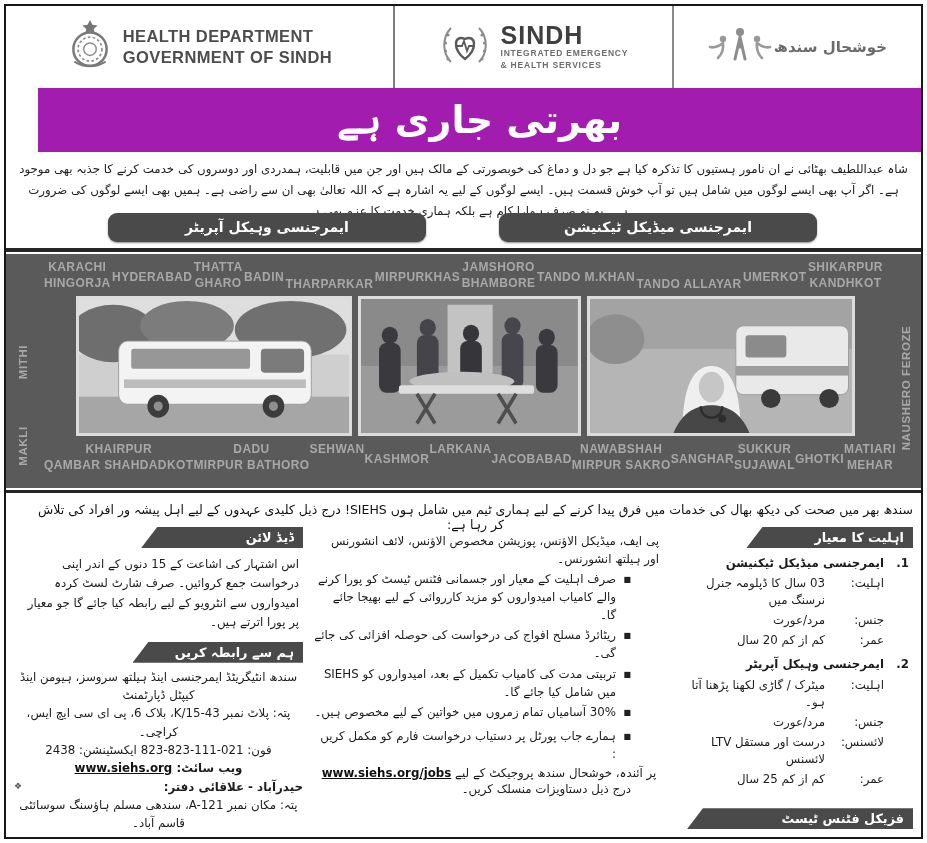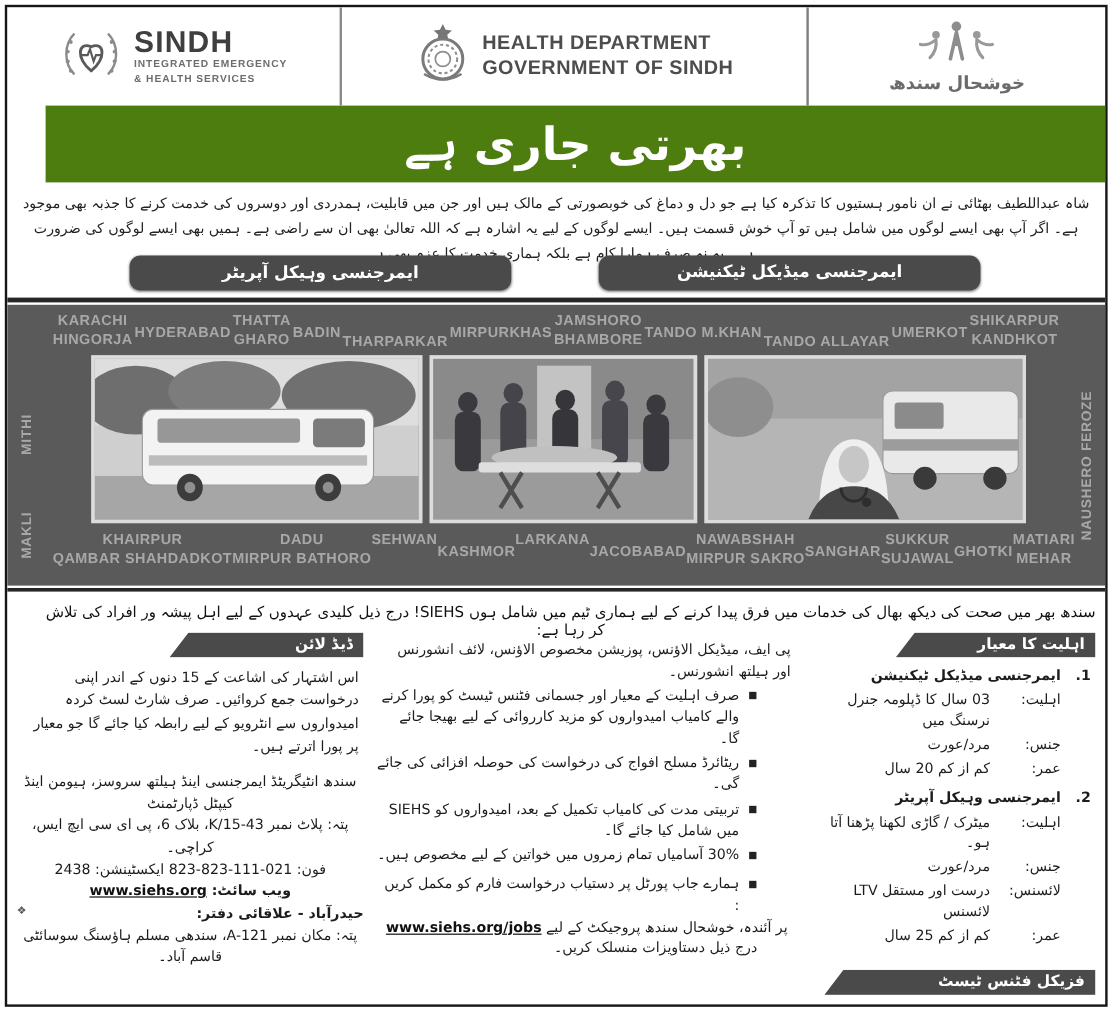--- a/index.html
+++ b/index.html
@@ -10,30 +10,30 @@
     color:#1c1c1c;
   }
   .ad { width:100%; height:100%; border:2px solid #161616; background:#fff; position:relative; overflow:hidden; }
   .u { font-family:"DejaVu Sans", sans-serif; direction:rtl; }
 
   
   .hdr { height:82px; display:flex; align-items:stretch; }
   .hdr-block { display:flex; align-items:center; justify-content:center; gap:10px; }
   .hdr-left  { width:42.5%; border-right:2px solid #8a8a8a; }
   .hdr-mid   { width:30.5%; border-right:2px solid #8a8a8a; }
-  .hdr-right { width:27%; flex-direction:column; gap:2px; }
+  .hdr-right { width:27%; flex-direction:row; gap:2px; }
   .hdr-left, .hdr-mid { border-right-width:2px; }
   .hdr-left { border-right-color:#7e7e7e; }
   .dept-name { font-weight:bold; color:#4d4d4d; font-size:16.5px; letter-spacing:.4px; line-height:1.25; }
   .siehs-name { font-weight:bold; color:#3f3f3f; font-size:25px; letter-spacing:1px; line-height:1; }
   .siehs-sub { font-size:8.5px; color:#6d6d6d; letter-spacing:.8px; font-weight:bold; line-height:1.3; }
   .khushhal-caption { font-weight:bold; color:#6b6b6b; font-size:15px; }
 
   
-  .banner { height:64px; background:#4d7c0f; color:#fff; display:flex; align-items:center; justify-content:center;margin-left:32px; }
+  .banner { height:64px; background:#a21caf; color:#fff; display:flex; align-items:center; justify-content:center;margin-left:32px; }
   .banner-title { font-size:38px; font-weight:bold; letter-spacing:1px; }
 
   
   .intro { height:58px; padding:7px 12px 0; font-size:11.8px; line-height:1.8; text-align:center; color:#222; }
 
   
   .btnrow { height:34px; display:flex; justify-content:space-between; align-items:center; padding:0 104px 0 102px; }
   .posbtn { width:318px; height:29px; background:#4a4a4a; border-radius:9px; color:#fff;
             font-weight:bold; font-size:14px; display:flex; align-items:center; justify-content:center;
             box-shadow:0 1px 2px rgba(0,0,0,.45); cursor:pointer; }
@@ -94,20 +94,36 @@
   .c-head { font-weight:bold; text-align:right; display:flex; justify-content:space-between; direction:rtl; }
   .diamond { color:#555; font-size:9px; padding-top:2px; }
   .c-web { text-align:center; font-weight:bold; }
 </style>
 </head>
 <body>
 
 <div class="ad">
 
   <div class="hdr">
+    <div class="hdr-block hdr-left">
+      <span>
+        <svg width="46" height="52" viewBox="0 0 44 50">
+          <path d="M22 1 l2.3 4.6 5 .6 -3.7 3.4 1 5 -4.6 -2.5 -4.6 2.5 1 -5 -3.7 -3.4 5 -.6 z" fill="#767676"></path>
+          <circle cx="22" cy="29" r="16" fill="none" stroke="#7a7a7a" stroke-width="2.4"></circle>
+          <circle cx="22" cy="29" r="11.5" fill="none" stroke="#8d8d8d" stroke-width="1.6" stroke-dasharray="2.5 2.2"></circle>
+          <circle cx="22" cy="29" r="6" fill="none" stroke="#8d8d8d" stroke-width="1.4"></circle>
+          <path d="M7 41 q15 9 30 0" fill="none" stroke="#7a7a7a" stroke-width="2"></path>
+        </svg>
+      </span>
+      <div>
+        <div class="dept-name">HEALTH DEPARTMENT</div>
+        <div class="dept-name">GOVERNMENT OF SINDH</div>
+      </div>
+    </div>
+
     <div class="hdr-block hdr-mid">
       <span>
         <svg width="52" height="46" viewBox="0 0 52 44">
           <path d="M12 5 C3 14 3 30 12 39" fill="none" stroke="#8b8b8b" stroke-width="2"></path>
           <path d="M40 5 C49 14 49 30 40 39" fill="none" stroke="#8b8b8b" stroke-width="2"></path>
           <circle cx="9" cy="12" r="1.6" fill="#8b8b8b"></circle>
             <circle cx="6.5" cy="20" r="1.6" fill="#8b8b8b"></circle>
           <circle cx="6.5" cy="28" r="1.6" fill="#8b8b8b"></circle>
             <circle cx="9" cy="36" r="1.6" fill="#8b8b8b"></circle>
           <circle cx="43" cy="12" r="1.6" fill="#8b8b8b"></circle>
@@ -115,36 +131,20 @@
           <circle cx="45.5" cy="28" r="1.6" fill="#8b8b8b"></circle>
             <circle cx="43" cy="36" r="1.6" fill="#8b8b8b"></circle>
           <path d="M26 36 C13 26 15 11 26 16 C37 11 39 26 26 36 Z" fill="none" stroke="#5a5a5a" stroke-width="2.4"></path>
           <polyline points="17,23 23,23 25,18 28,28 30,23 35,23" fill="none" stroke="#5a5a5a" stroke-width="1.8"></polyline>
         </svg>
       </span>
       <div>
         <div class="siehs-name">SINDH</div>
         <div class="siehs-sub">INTEGRATED EMERGENCY</div>
         <div class="siehs-sub">&amp; HEALTH SERVICES</div>
-      </div>
-    </div>
-
-    <div class="hdr-block hdr-left">
-      <span>
-        <svg width="46" height="52" viewBox="0 0 44 50">
-          <path d="M22 1 l2.3 4.6 5 .6 -3.7 3.4 1 5 -4.6 -2.5 -4.6 2.5 1 -5 -3.7 -3.4 5 -.6 z" fill="#767676"></path>
-          <circle cx="22" cy="29" r="16" fill="none" stroke="#7a7a7a" stroke-width="2.4"></circle>
-          <circle cx="22" cy="29" r="11.5" fill="none" stroke="#8d8d8d" stroke-width="1.6" stroke-dasharray="2.5 2.2"></circle>
-          <circle cx="22" cy="29" r="6" fill="none" stroke="#8d8d8d" stroke-width="1.4"></circle>
-          <path d="M7 41 q15 9 30 0" fill="none" stroke="#7a7a7a" stroke-width="2"></path>
-        </svg>
-      </span>
-      <div>
-        <div class="dept-name">HEALTH DEPARTMENT</div>
-        <div class="dept-name">GOVERNMENT OF SINDH</div>
       </div>
     </div>
 
     <div class="hdr-block hdr-right">
       <span>
         <svg width="64" height="36" viewBox="0 0 64 36">
           <circle cx="32" cy="5" r="4" fill="#8d8d8d"></circle>
           <path d="M32 10 L27 32 M32 10 L37 32 M32 10 L32 20" stroke="#8d8d8d" stroke-width="3" fill="none" stroke-linecap="round"></path>
           <circle cx="15" cy="12" r="3.2" fill="#999"></circle>
           <path d="M15 16 C10 20 6 21 2 20 M15 16 C16 24 13 28 10 31" stroke="#999" stroke-width="2.6" fill="none" stroke-linecap="round"></path>
@@ -387,20 +387,21 @@
         <div class="linkline"><span class="link">www.siehs.org/jobs</span>&nbsp;<span class="u">پر آئندہ، خوشحال سندھ پروجیکٹ کے لیے</span></div>
         <div class="stepline">درج ذیل دستاویزات منسلک کریں۔</div>
 
       </div>
     </div>
 
     <div class="col col-left">
       <div class="band w56">ڈیڈ لائن</div>
       <div class="dl-body">اس اشتہار کی اشاعت کے 15 دنوں کے اندر اپنی درخواست جمع کروائیں۔ صرف شارٹ لسٹ کردہ امیدواروں سے انٹرویو کے لیے رابطہ کیا جائے گا جو معیار پر پورا اترتے ہیں۔</div>
 
+      <div class="band w59">ہم سے رابطہ کریں</div>
       <div class="contact">
         <div class="c-center">سندھ انٹیگریٹڈ ایمرجنسی اینڈ ہیلتھ سروسز، ہیومن اینڈ کیپٹل ڈپارٹمنٹ</div>
         <div class="c-center">پتہ: پلاٹ نمبر 43-15/K، بلاک 6، پی ای سی ایچ ایس، کراچی۔</div>
         <div class="c-center">فون: 021-111-823-823 ایکسٹینشن: 2438</div>
         <div class="c-web"><span>ویب سائٹ:</span> <span class="link">www.siehs.org</span></div>
         <div class="c-head">
             <span>حیدرآباد - علاقائی دفتر:</span>
             <span class="diamond">❖</span>
           </div>
         <div class="c-center">پتہ: مکان نمبر A-121، سندھی مسلم ہاؤسنگ سوسائٹی قاسم آباد۔</div>

